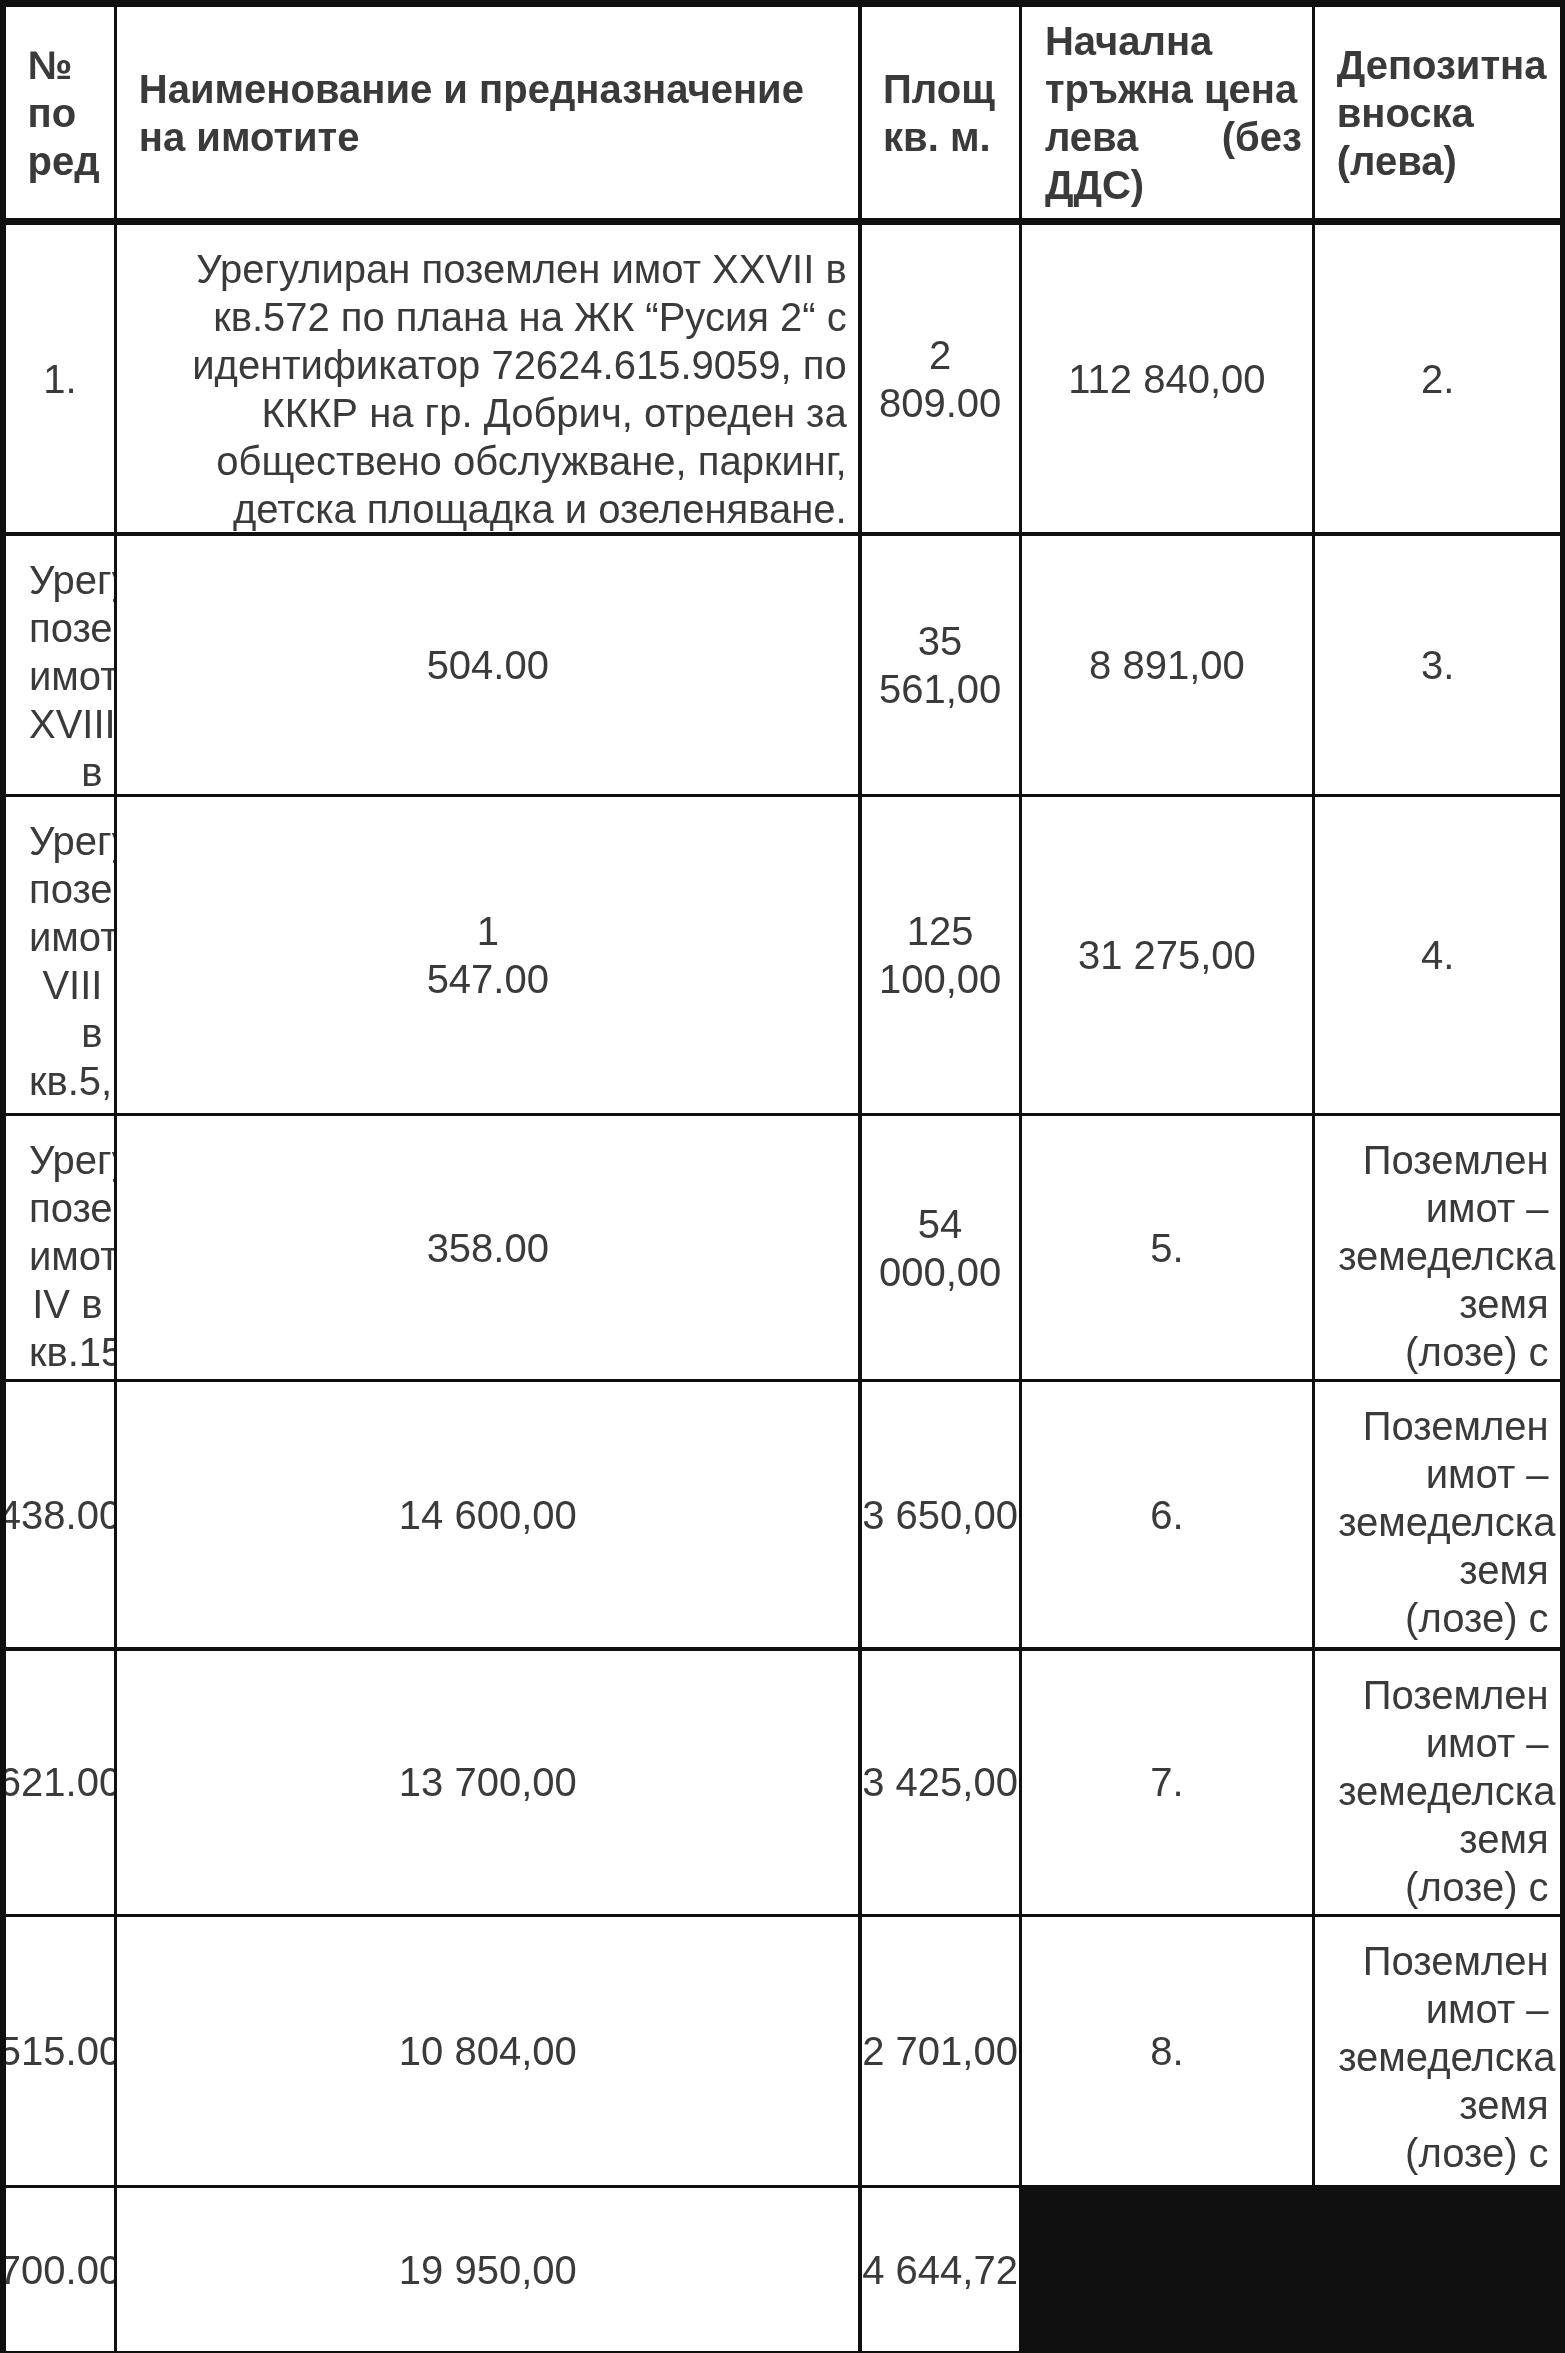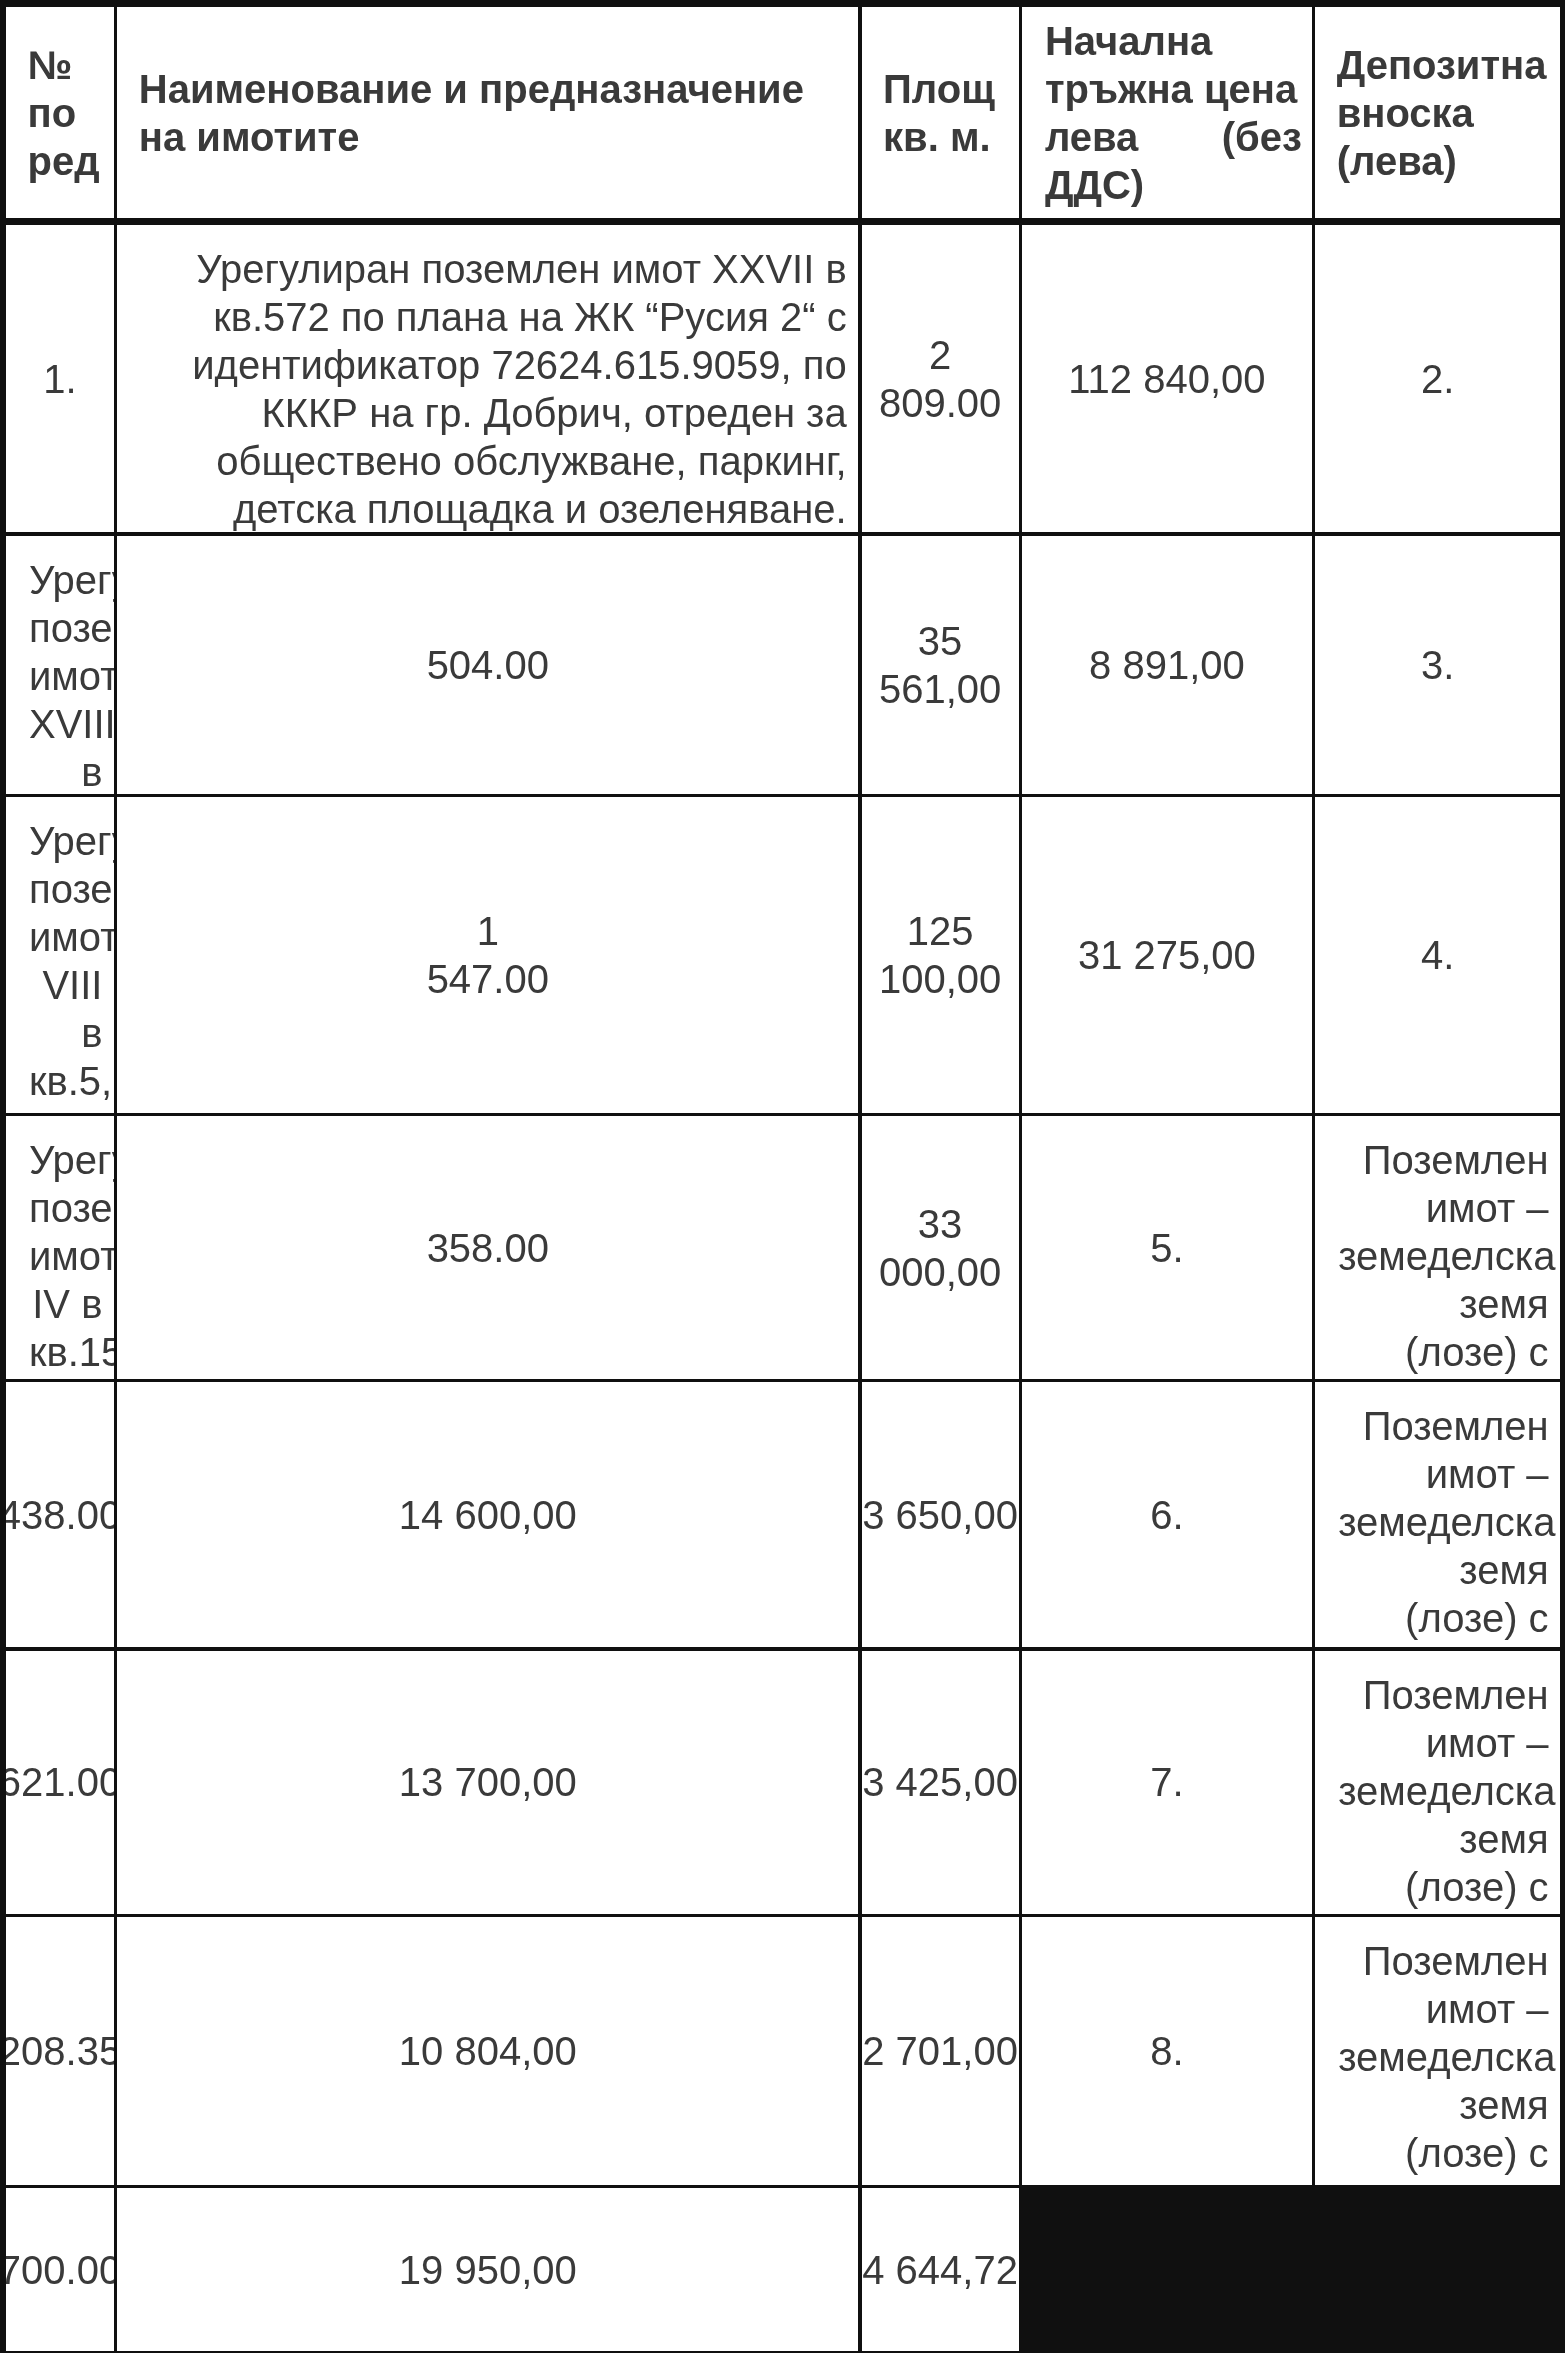--- a/index.html
+++ b/index.html
@@ -109,21 +109,21 @@
   <div class="cell val">125 100,00</div>
   <div class="cell val">31 275,00</div>
 
   <div class="cell num">4.</div>
   <div class="cell name">Урегулиран поземлен имот IV в
 кв.1508 по плана на ЖК “Иглика“ с
 идентификатор 72624.612.245, по
 КККР на гр. Добрич, отреден за
 обществено и делово земеделска.</div>
   <div class="cell val">358.00</div>
-  <div class="cell val">33 000,00</div>
+  <div class="cell val">54 000,00</div>
 
   <div class="cell num">5.</div>
   <div class="cell name">Поземлен имот – земеделска земя
 (лозе) с идентификатор
 72624.906.338, по КККР на град
 Добрич, находящ се в местността
 „Гаази баба“.</div>
   <div class="cell val">438.00</div>
   <div class="cell val">14 600,00</div>
   <div class="cell val">3 650,00</div>
@@ -137,21 +137,21 @@
   <div class="cell val">621.00</div>
   <div class="cell val">13 700,00</div>
   <div class="cell val">3 425,00</div>
 
   <div class="cell num">7.</div>
   <div class="cell name">Поземлен имот – земеделска земя
 (лозе) с идентификатор
 72624.901.84, по КККР на град
 Добрич, находящ се в местността
 „Гаази баба“.</div>
-  <div class="cell val">208.35</div>
+  <div class="cell val">515.00</div>
   <div class="cell val">10 804,00</div>
   <div class="cell val">2 701,00</div>
 
   <div class="cell num">8.</div>
   <div class="cell name">Поземлен имот – земеделска земя
 (лозе) с идентификатор
 72624.903.7, по КККР на град</div>
   <div class="cell val">700.00</div>
   <div class="cell val">19 950,00</div>
   <div class="cell val">4 644,72</div>

